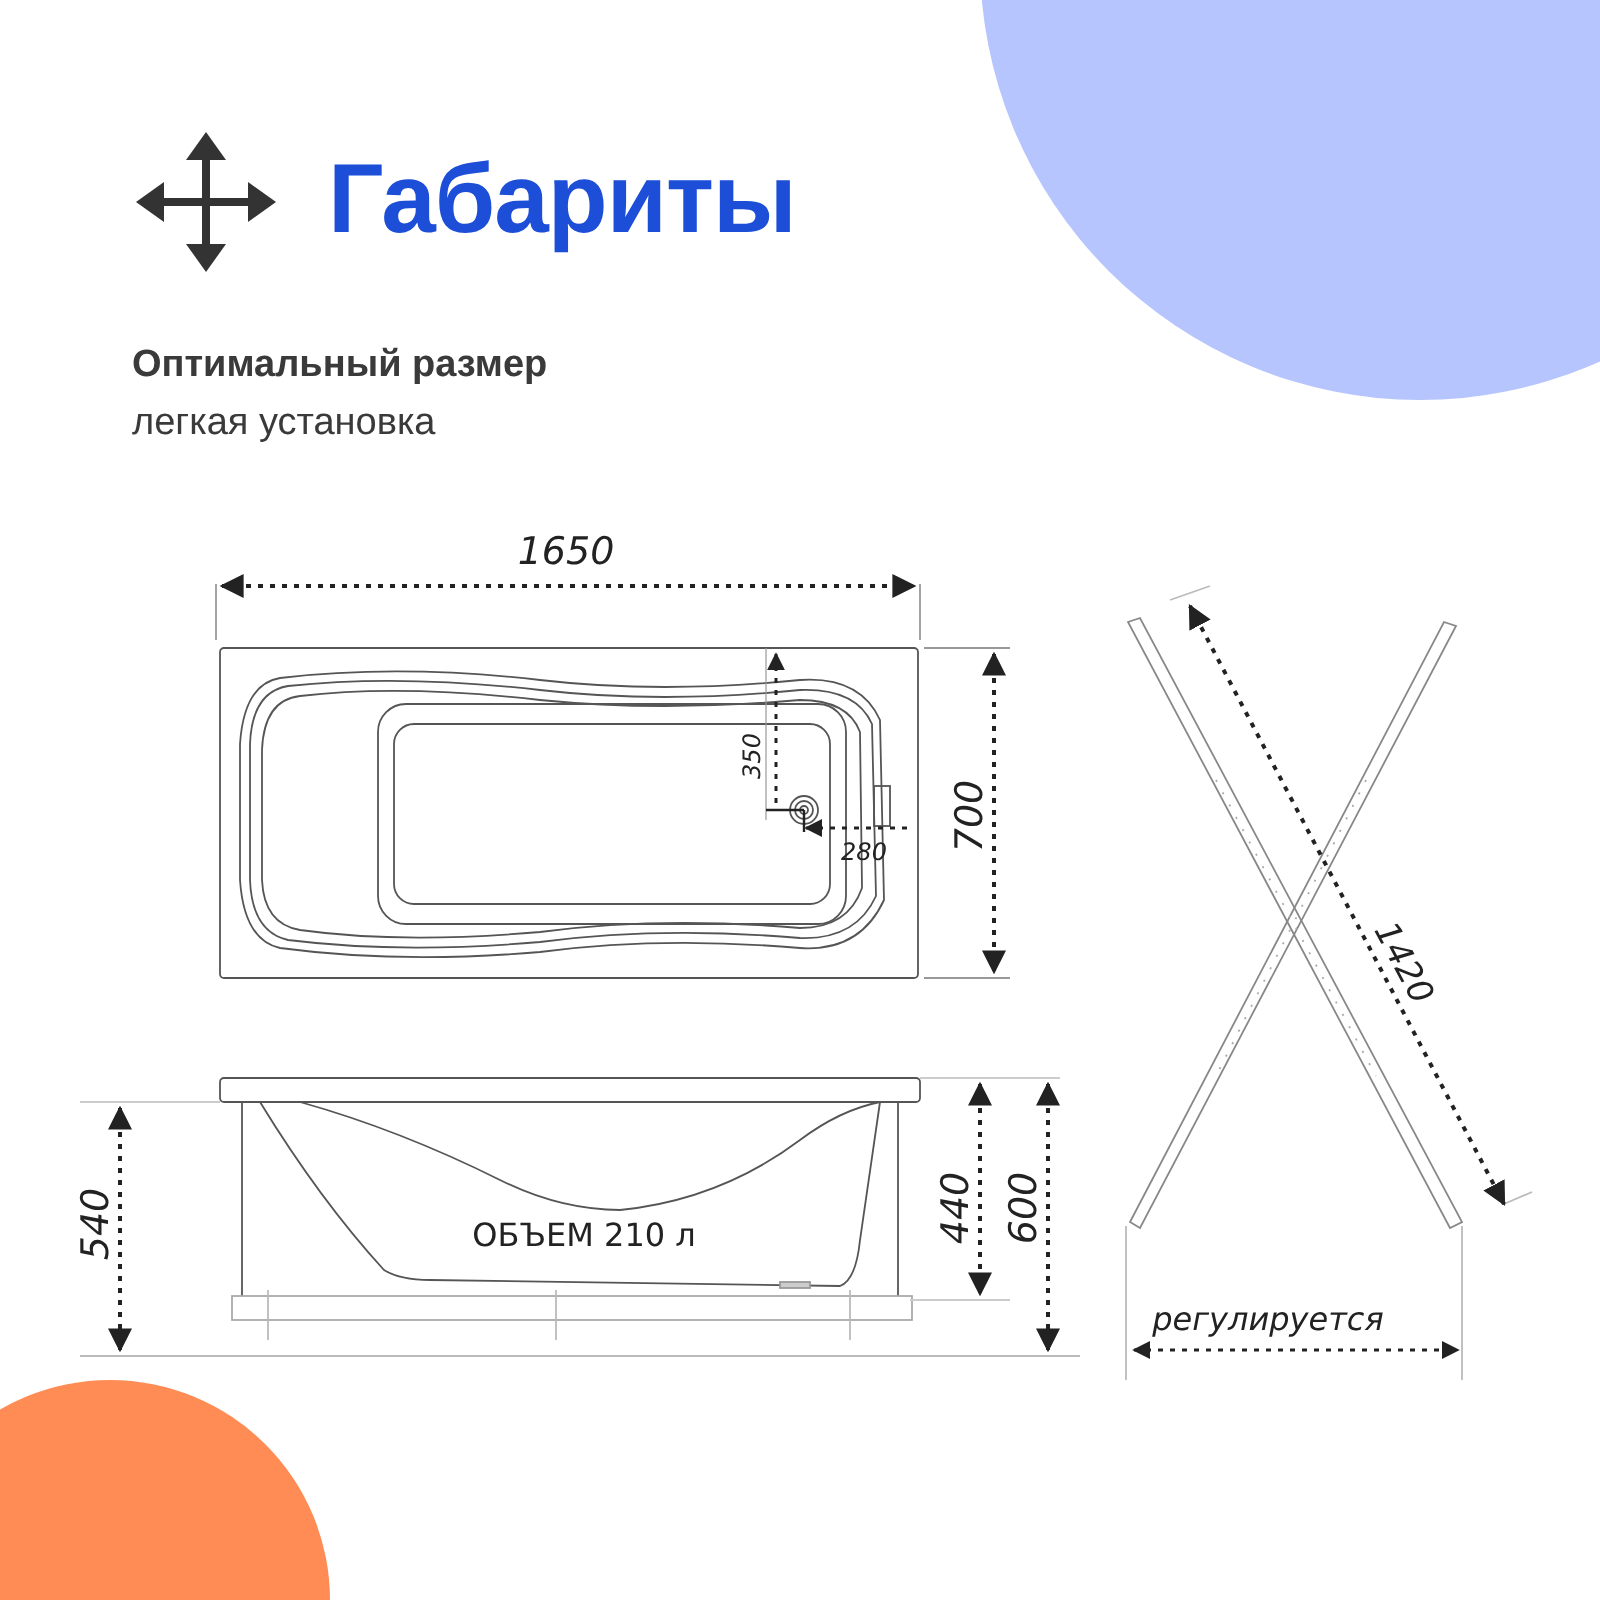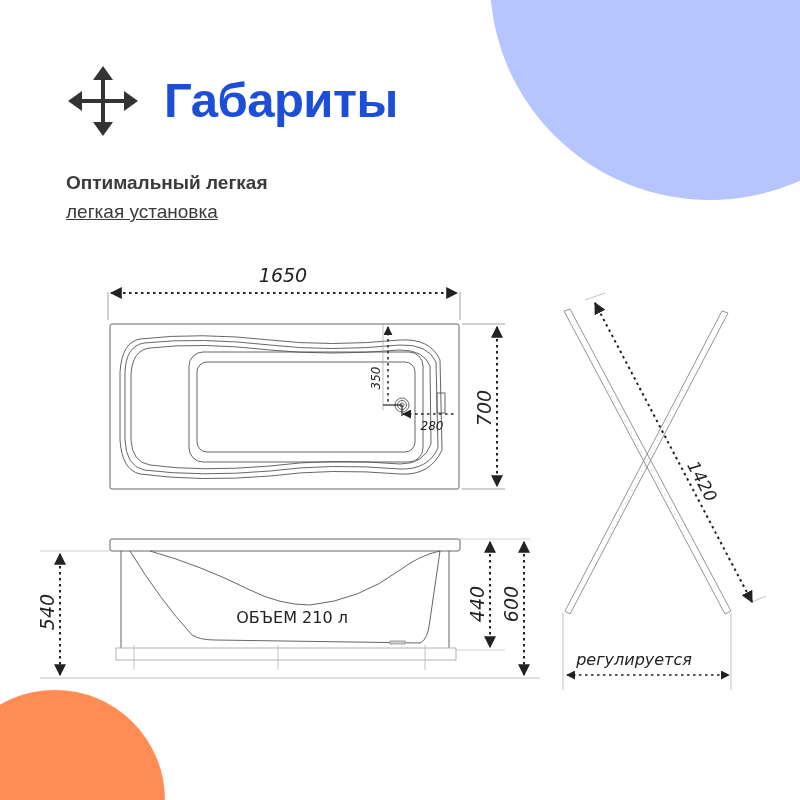--- a/index.html
+++ b/index.html
@@ -24,21 +24,21 @@
       position: absolute; left: 164px; top: 70px;
       font-size: 49px; font-weight: bold; color: #1d4ed8; letter-spacing: -0.5px;
       line-height: 60px; margin: 0;
     }
     .subtitle {
       position: absolute; left: 66px; top: 172px;
       font-size: 19px; font-weight: bold; color: #3a3a3a; margin: 0;
     }
     .subtitle2 {
       position: absolute; left: 66px; top: 201px;
-      font-size: 19px; color: #3a3a3a; margin: 0; text-decoration: underline;
+      font-size: 19px; color: #3a3a3a; margin: 0;
     }
     svg.drawing { position: absolute; left: 0; top: 0; }
     .dimtext { font-family: "DejaVu Sans", sans-serif; font-style: italic; fill: #222; }
     .label-volume { font-family: "DejaVu Sans", sans-serif; fill: #222; }
   </style>
 </head>
 <body>
 
 <div class="blob-blue"></div>
 <div class="blob-orange"></div>
@@ -48,21 +48,21 @@
     <rect x="33" y="10" width="4" height="50"></rect>
     <rect x="10" y="33" width="50" height="4"></rect>
     <polygon points="35,0 25,14 45,14"></polygon>
     <polygon points="35,70 25,56 45,56"></polygon>
     <polygon points="0,35 14,25 14,45"></polygon>
     <polygon points="70,35 56,25 56,45"></polygon>
   </g>
 </svg>
 
 <h1 class="title">Габариты</h1>
-<p class="subtitle">Оптимальный легкая</p>
+<p class="subtitle">Оптимальный размер</p>
 <p class="subtitle2">легкая установка</p>
 
 <svg class="drawing" width="800" height="800" viewBox="0 0 800 800">
   <defs>
     <marker id="arr" viewBox="0 0 10 10" refX="9" refY="5" markerWidth="6" markerHeight="6" orient="auto-start-reverse">
       <path d="M0,0 L10,5 L0,10 z" fill="#222"></path>
     </marker>
   </defs>
 
   <g stroke="#555" fill="none" stroke-width="0.9">

